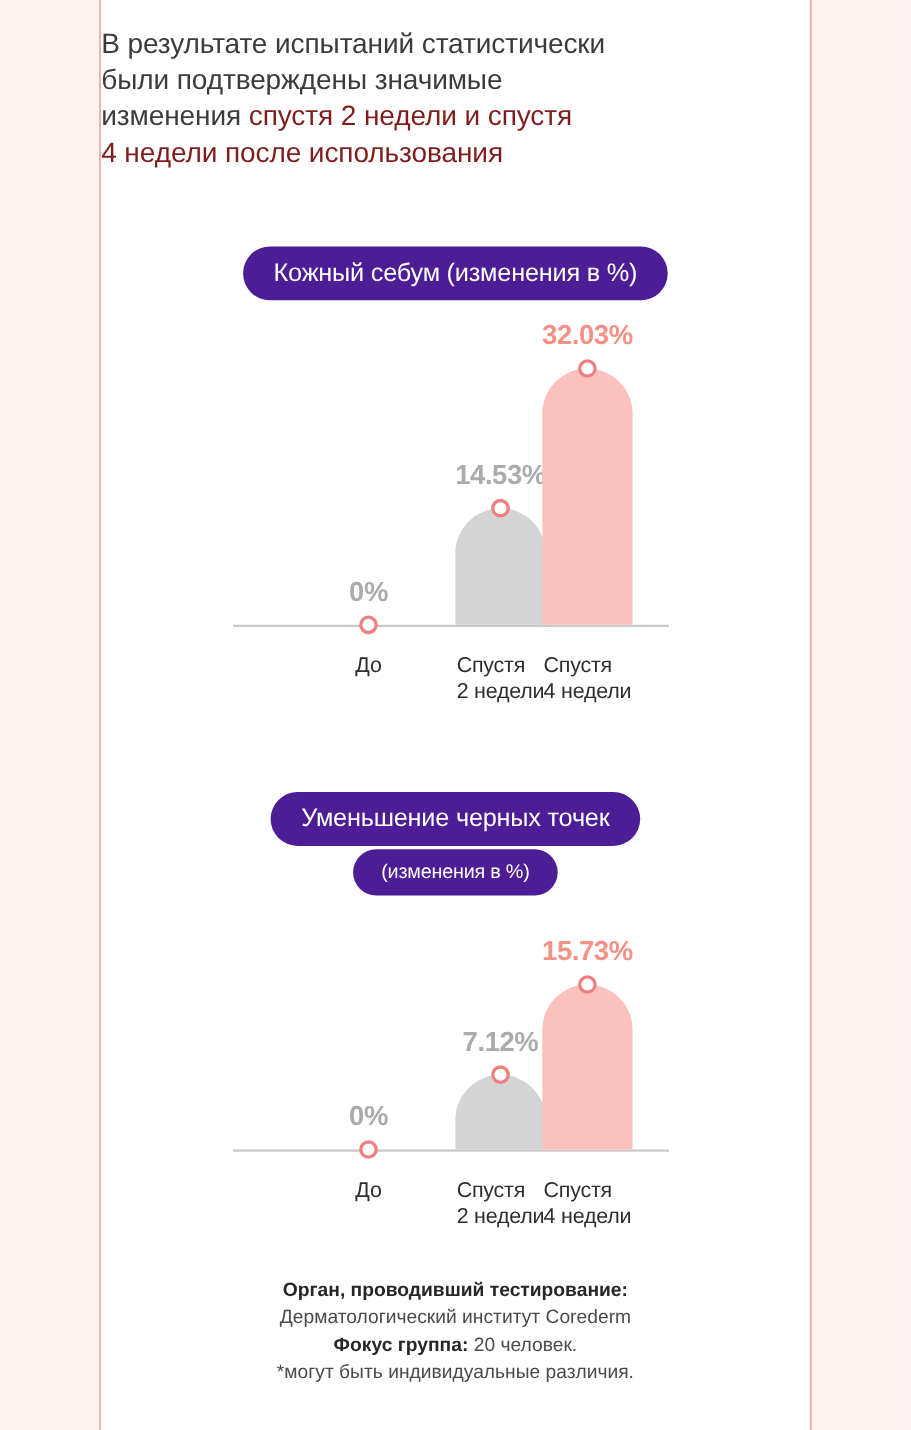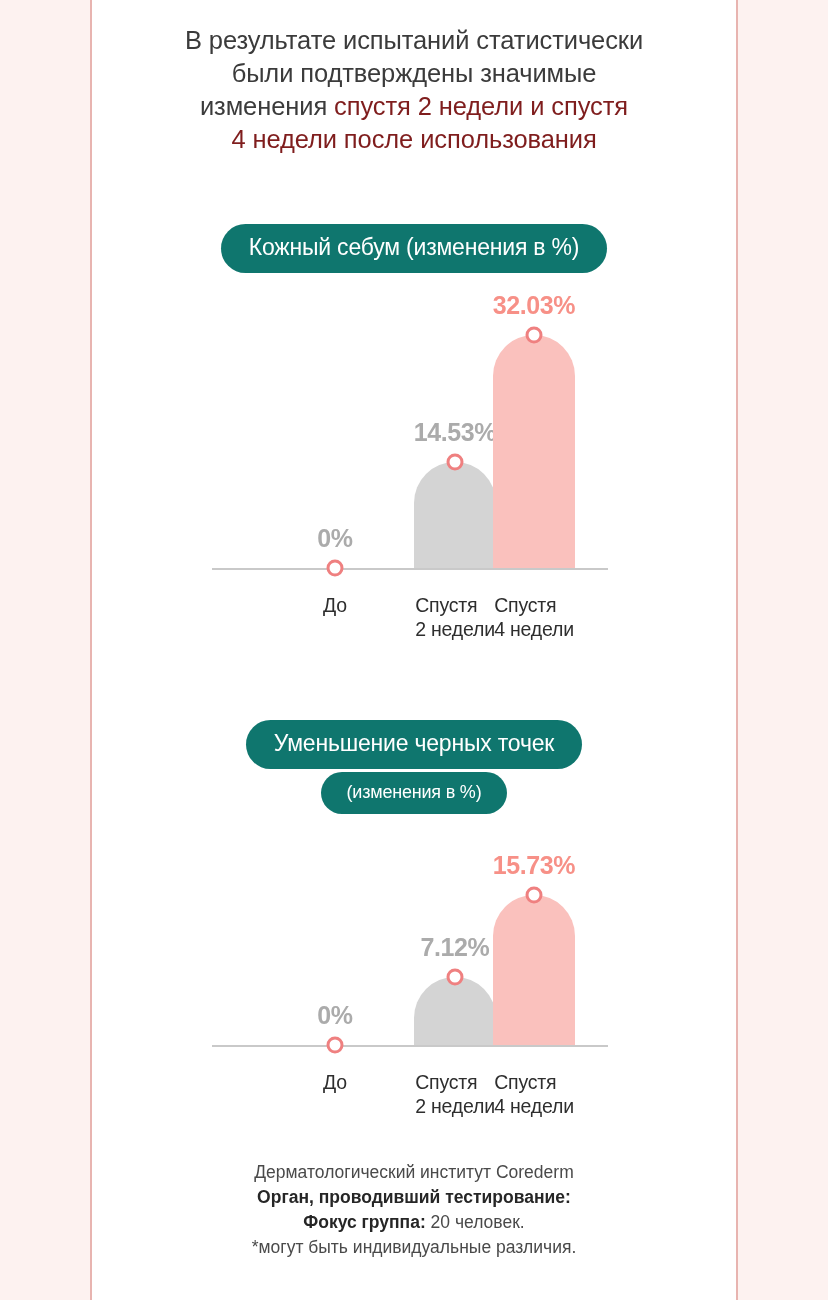--- a/index.html
+++ b/index.html
@@ -41,38 +41,37 @@
     background: #ffffff;
     overflow: hidden;
   }
 
   
   .heading {
     position: absolute;
     left: 0;
     top: 24px;
     width: 644px;
-    text-align: center;
     font-size: 25.5px;
     line-height: 33px;
     color: #3b3b3b;
     letter-spacing: -0.1px;
   }
   .heading .strong { font-weight: normal; color: #7f1d1d; }
 
   
   .badge-row {
     position: absolute;
     width: 644px;
     left: 0;
     text-align: center;
   }
   .badge {
     display: inline-block;
-    background: #0f766e;
+    background: #4c1d95;
     color: #ffffff;
     border-radius: 999px;
     font-size: 23px;
     line-height: 1;
     padding: 12px 28px 14px;
     white-space: nowrap;
     letter-spacing: -0.2px;
   }
 
   #badge-1 { top: 224px; }
@@ -216,20 +215,20 @@
         <div class="cat-label" style="left: 363px; top: 230px;"><span>Спустя</span><br><span>2 недели</span></div>
         <div class="bar pink" style="left: 401px; width: 82px; height: 150.221px; top: 54.7785px;">
           <div class="bar-shape"></div>
         </div>
         <div class="marker" style="left: 442px; top: 54.7785px;"></div>
         <div class="value-label pink" style="left: 442px; top: 10.7785px;">15.73%</div>
         <div class="cat-label" style="left: 442px; top: 230px;"><span>Спустя</span><br><span>4 недели</span></div>
       </div>
 
     <div class="footer">
+      <span class="ln b">Орган, проводивший тестирование:</span>
       <span class="ln">Дерматологический институт Corederm</span>
-      <span class="ln b">Орган, проводивший тестирование:</span>
       <span class="ln"><span class="b">Фокус группа:</span><span> 20 человек.</span></span>
       <span class="ln">*могут быть индивидуальные различия.</span>
     </div>
 
   </div>
 </div>
 
 </body></html>

